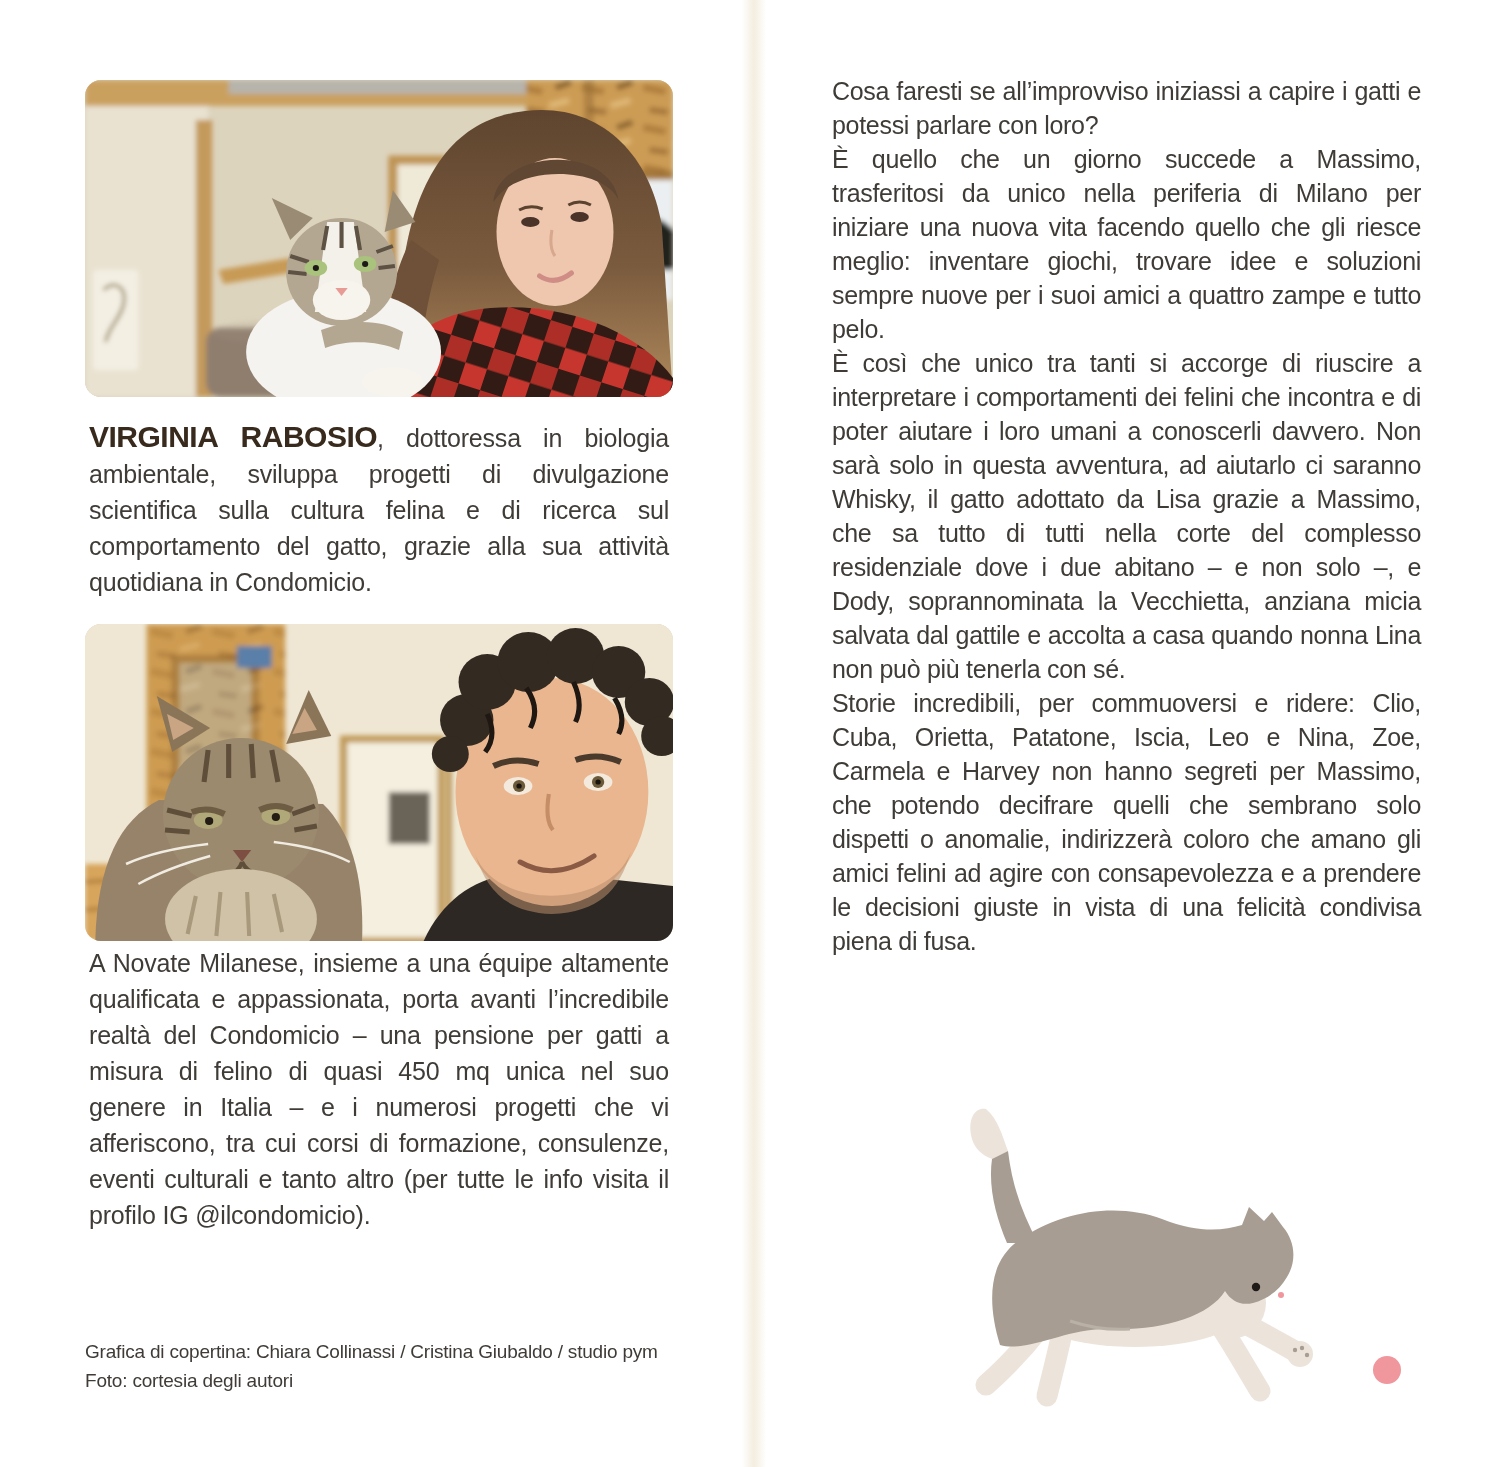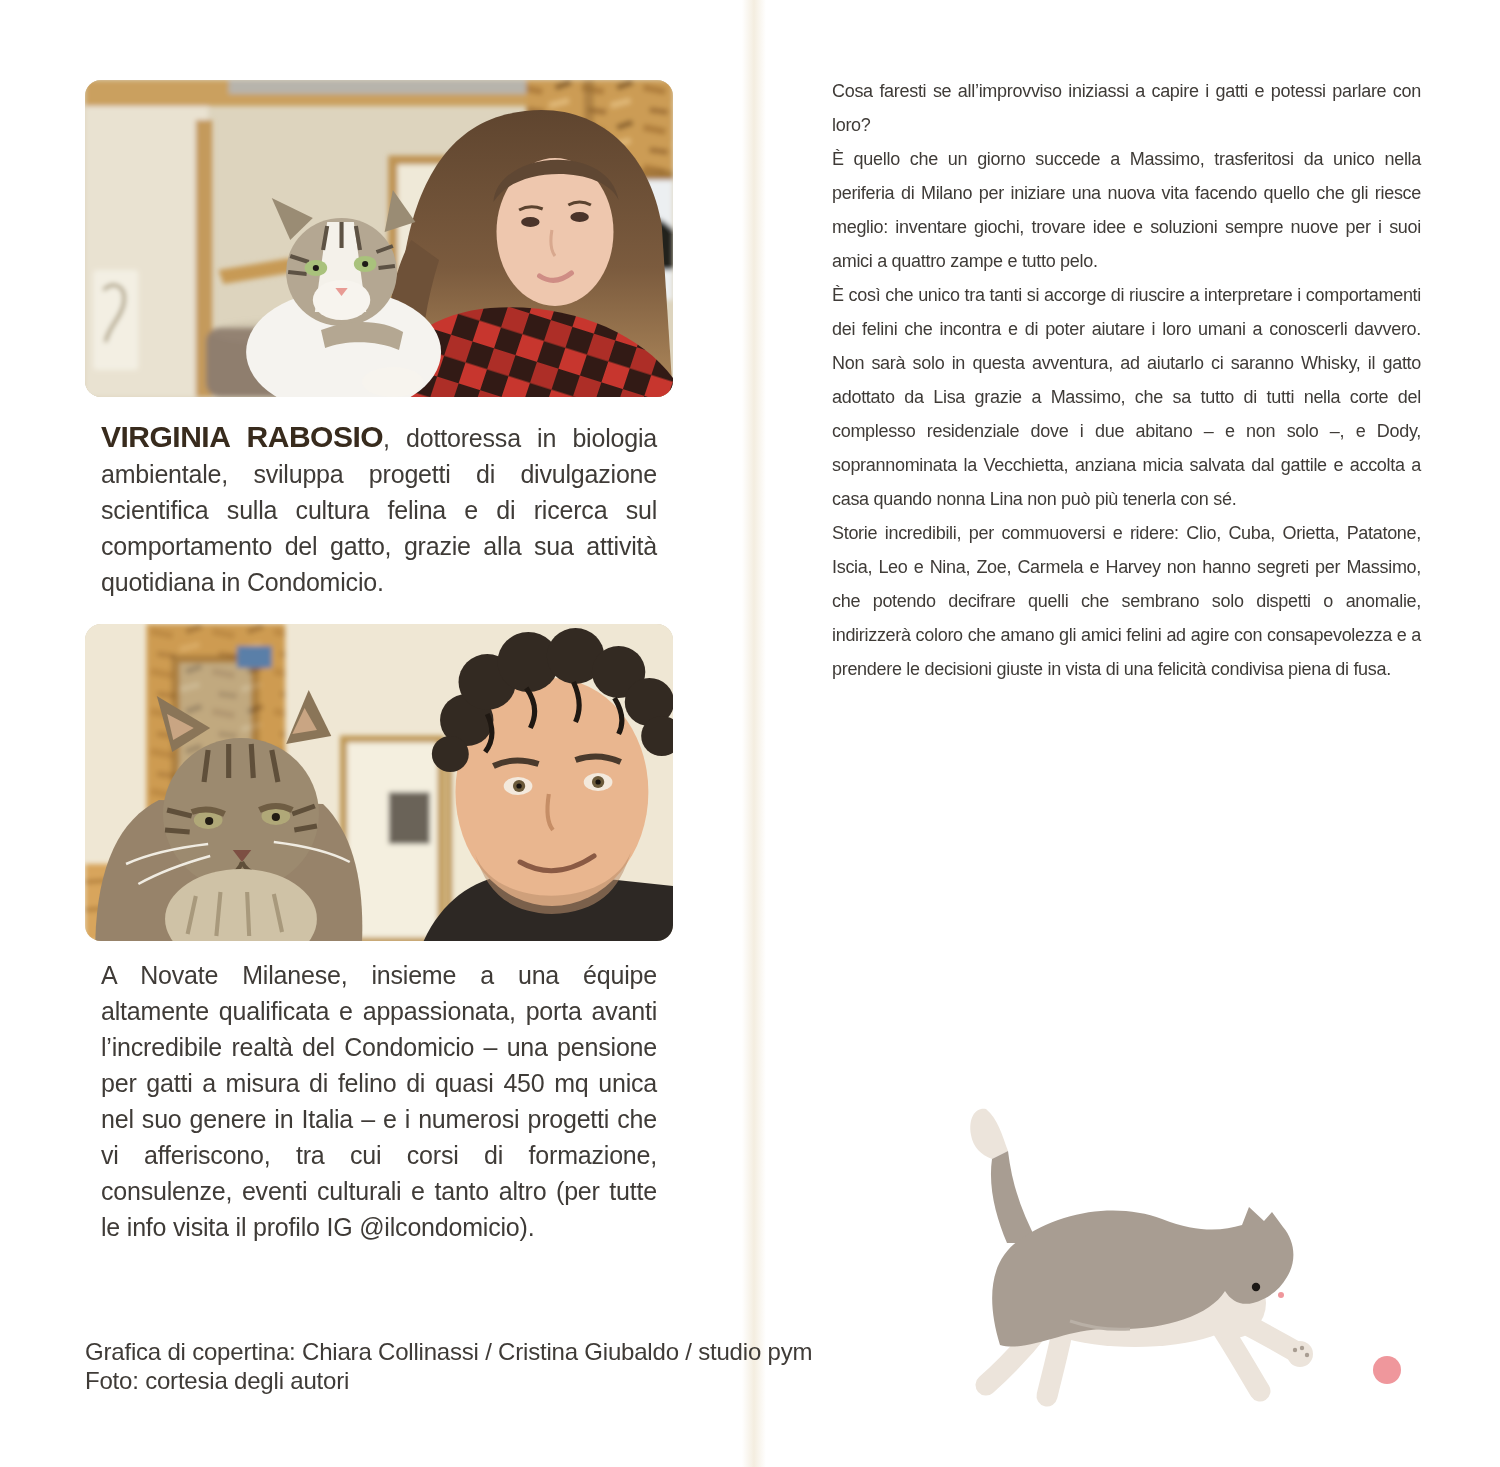--- a/index.html
+++ b/index.html
@@ -4,28 +4,28 @@
 <style>
   html,body{margin:0;padding:0;background:#ffffff;}
   .page{position:relative;width:1500px;height:1467px;background:#ffffff;overflow:hidden;
         font-family:"Liberation Sans",sans-serif;color:#3f3b37;}
   .fold{position:absolute;left:742px;top:0;width:24px;height:100%;
         background:linear-gradient(90deg,rgba(235,223,198,0) 0%,rgba(235,223,198,0.55) 50%,rgba(235,223,198,0) 100%);}
   .left-panel{position:absolute;left:85px;top:80px;width:588px;}
   .right-panel{position:absolute;left:832px;top:74px;width:589px;}
   .photo{width:588px;height:317px;border-radius:16px;overflow:hidden;position:relative;background:#d9d0ba;}
   .photo svg{display:block;width:100%;height:100%;}
-  .bio{font-size:25px;line-height:36px;text-align:justify;letter-spacing:-0.2px;margin:16px;color:#3f3b37;}
+  .bio{font-size:25px;line-height:36px;text-align:justify;letter-spacing:-0.2px;margin:4px;color:#3f3b37;}
   .bio-block-v{margin-top:22px;}
   .bio-block-m{margin-top:30px;}
   .photo-massimo{margin-top:24px;}
   .author-name{font-weight:800;font-size:30px;letter-spacing:-0.5px;color:#382b1d;}
-  .credits{position:absolute;left:85px;top:1337px;width:700px;font-size:24px;line-height:29px;
+  .credits{position:absolute;left:85px;top:1337px;width:700px;font-size:19px;line-height:29px;
            letter-spacing:-0.2px;color:#3f3b37;white-space:nowrap;}
-  .blurb p{font-size:18px;line-height:34px;text-align:justify;letter-spacing:-0.3px;margin:0;color:#3f3b37;}
+  .blurb p{font-size:25px;line-height:34px;text-align:justify;letter-spacing:-0.3px;margin:0;color:#3f3b37;}
   .cat-illu{position:absolute;left:950px;top:1093px;width:480px;height:325px;}
   .cat-illu svg{display:block;width:100%;height:100%;}
 </style>
 </head>
 <body>
 
 <div class="page">
   <div class="fold"></div>
 
   <div class="left-panel">

